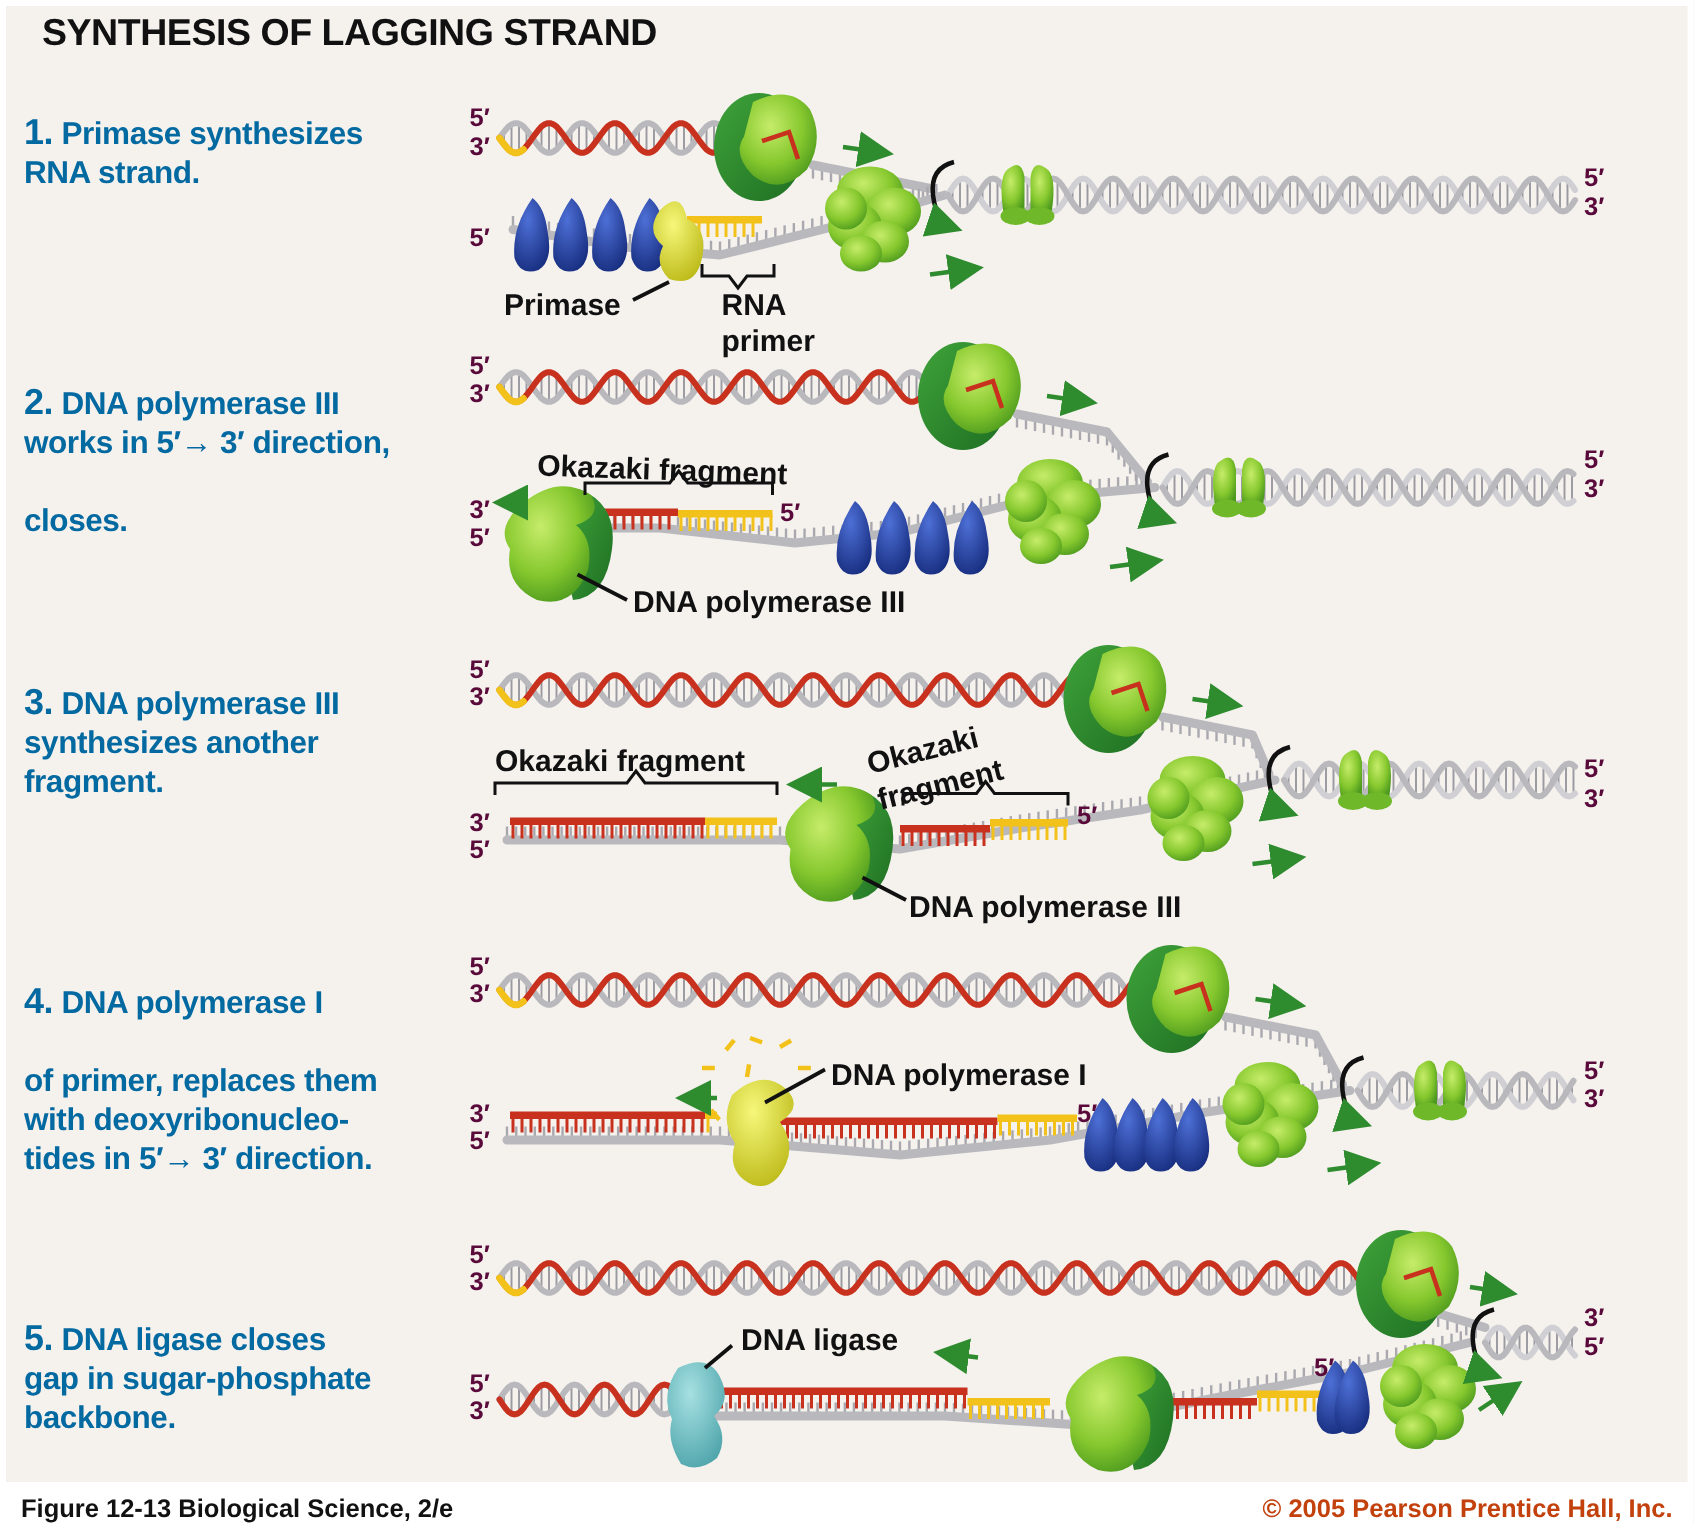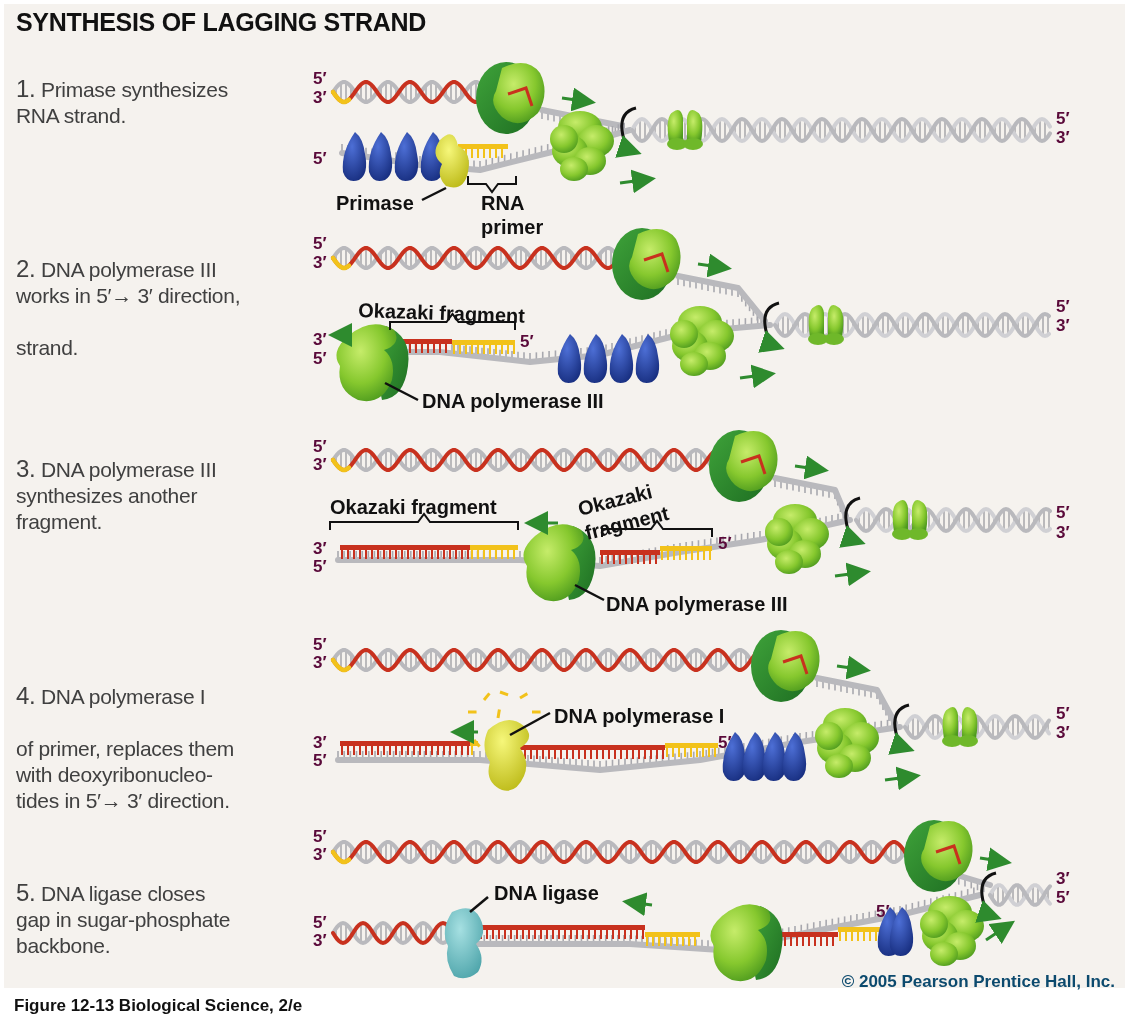--- a/index.html
+++ b/index.html
@@ -6,36 +6,36 @@
   body {
     width: 1129px; height: 1024px; position: relative; overflow: hidden;
     background: #ffffff;
     font-family: "Liberation Sans", "DejaVu Sans", sans-serif;
   }
   .panel-bg {
     position: absolute; left: 4px; top: 4px; width: 1121px; height: 984px;
     background: #f5f2ee;
   }
   .title {
-    position: absolute; left: 16px; top: 8px;
+    position: absolute; left: 28px; top: 8px;
     font-size: 25px; font-weight: bold; color: #111; letter-spacing: -0.3px;
   }
   .step-text {
     position: absolute; left: 16px; width: 300px;
-    font-size: 21px; font-weight: normal; color: #404040; line-height: 26px;
+    font-size: 21px; font-weight: bold; color: #0369a1; line-height: 26px;
     letter-spacing: -0.3px;
   }
   .step-text .num { font-size: 24px; }
   .footer-left {
     position: absolute; left: 14px; top: 996px;
     font-size: 17px; font-weight: bold; color: #111;
   }
   .footer-right {
-    position: absolute; right: 14px; top: 972px;
-    font-size: 17px; font-weight: bold; color: #0c4a6e;
+    position: absolute; right: 14px; top: 996px;
+    font-size: 17px; font-weight: bold; color: #c2410c;
   }
   svg.art { position: absolute; left: 0; top: 0; }
   .lbl { font-family: "Liberation Sans", "DejaVu Sans", sans-serif; font-weight: bold; fill: #111; }
   .end { font-family: "Liberation Sans", "DejaVu Sans", sans-serif; font-weight: bold; font-size: 17px; fill: #5a0a3a; }
 </style>
 </head>
 <body>
 
 <div class="panel-bg"></div>
 
@@ -44,29 +44,29 @@
 <div class="step-text" style="top:76px;">
   <span class="num">1.</span>
   <span>Primase synthesizes</span><br>
   <span>RNA strand.</span>
 </div>
 <div class="step-text" style="top:256px;">
   <span class="num">2.</span>
   <span>DNA polymerase III</span><br>
   <span>works in 5′→ 3′ direction,</span><br>
   <br>
-  <span>strand.</span>
+  <span>closes.</span>
 </div>
 <div class="step-text" style="top:456px;">
   <span class="num">3.</span>
   <span>DNA polymerase III</span><br>
   <span>synthesizes another</span><br>
   <span>fragment.</span>
 </div>
-<div class="step-text" style="top:655px;margin-top:28px;">
+<div class="step-text" style="top:655px;">
   <span class="num">4.</span>
   <span>DNA polymerase I</span><br>
   <br>
   <span>of primer, replaces them</span><br>
   <span>with deoxyribonucleo-</span><br>
   <span>tides in 5′→ 3′ direction.</span>
 </div>
 <div class="step-text" style="top:880px;">
   <span class="num">5.</span>
   <span>DNA ligase closes</span><br>

